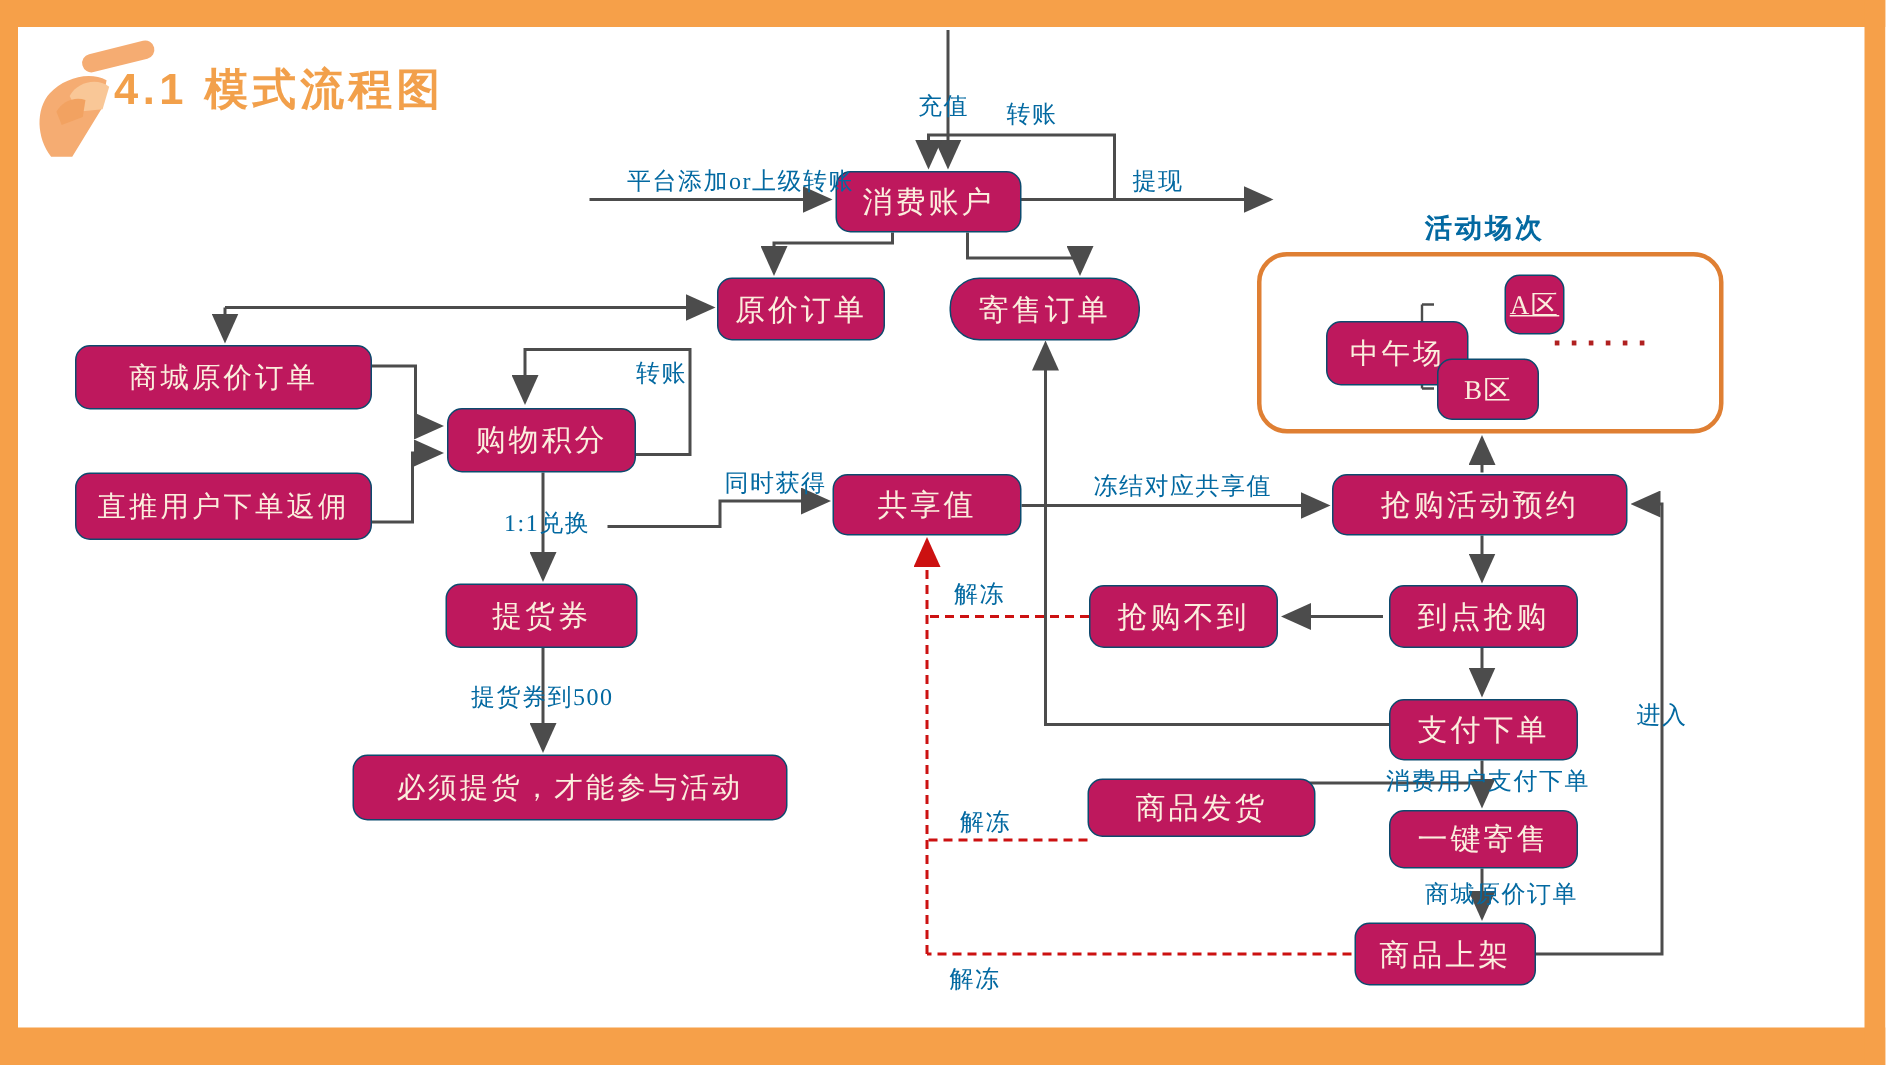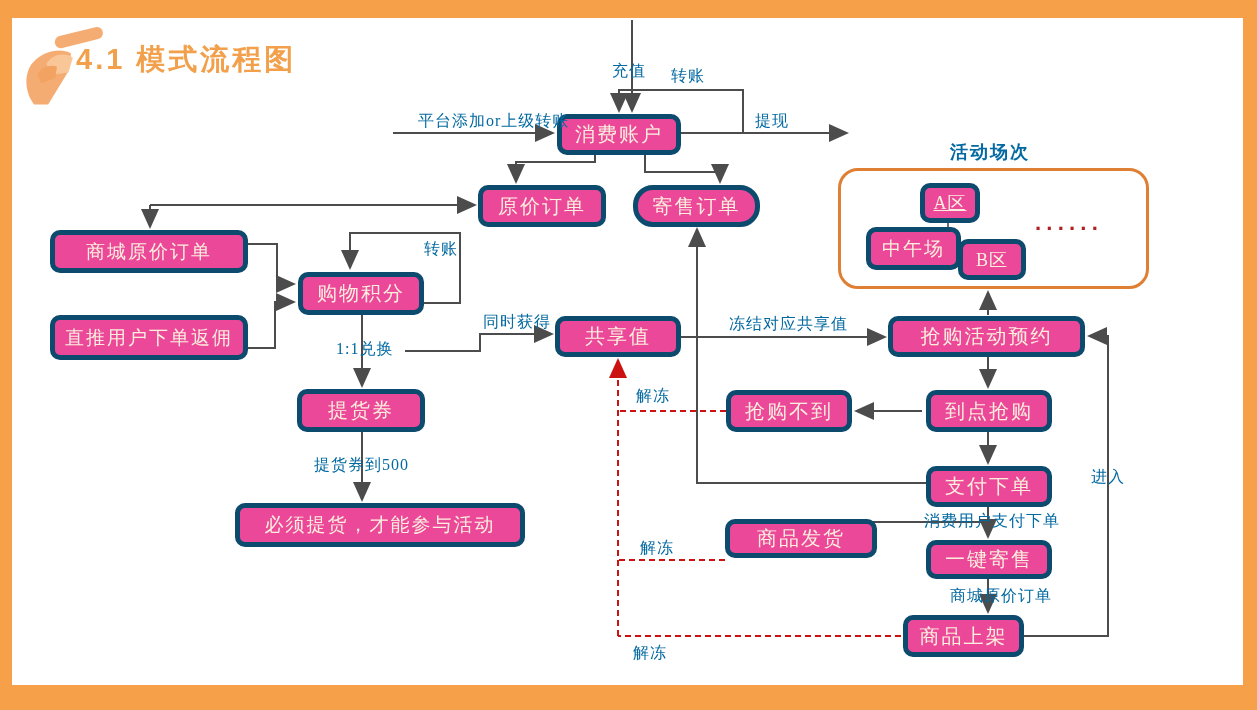--- a/index.html
+++ b/index.html
@@ -11,21 +11,21 @@
   .frame.bottom{left:0;top:685px;width:1257px;height:25px;}
   .frame.left{left:0;top:0;width:12px;height:710px;}
   .frame.right{left:1243px;top:0;width:14px;height:710px;}
 
   .page-title{position:absolute;left:76px;top:40px;font-size:29px;font-weight:bold;
               color:#F2A04B;letter-spacing:3px;white-space:nowrap;}
   .hand{position:absolute;left:18px;top:20px;width:92px;height:88px;}
 
   svg.wires{position:absolute;left:0;top:0;}
 
-  .node{position:absolute;box-sizing:border-box;background:#ec4899;border:5px solid #0c4a6e;
+  .node{position:absolute;box-sizing:border-box;background:#be185d;border:1px solid #0c4a6e;
         border-radius:10px;color:#FBEEDD;display:flex;align-items:center;justify-content:center;
         font-family:"Liberation Serif",serif;font-size:20px;letter-spacing:2px;white-space:nowrap;}
   .node.sm{font-size:19px;}
   .node.xs{font-size:18px;letter-spacing:1px;}
 
   .rlabel{position:absolute;color:#0369a1;font-family:"Liberation Serif",serif;
           font-size:16px;white-space:nowrap;letter-spacing:1px;}
   .rlabel.big{font-size:18px;font-weight:bold;letter-spacing:2px;}
   .dots{position:absolute;color:#B02020;font-weight:bold;font-size:22px;letter-spacing:4px;}
 
@@ -98,37 +98,37 @@
       <path d="M725 560 L618 560"></path>
       <path d="M901 636 L618 636"></path>
     </g>
   </svg>
 
   <div class="panel" style="left:838px;top:168px;width:311px;height:121px;"></div>
   <span class="rlabel big" style="left:950px;top:140px;">活动场次</span>
   <span class="dots" style="left:1035px;top:216px;">······</span>
 
   <div class="node" style="left:557px;top:114px;width:124px;height:41px;">消费账户</div>
-  <div class="node" style="left:478px;top:185px;width:128px;height:42px;">原价订单</div>
+  <div class="node" style="left:478px;top:185px;width:112px;height:42px;">原价订单</div>
   <div class="node" style="left:633px;top:185px;width:127px;height:42px;border-radius:20px;">寄售订单</div>
   <div class="node sm" style="left:50px;top:230px;width:198px;height:43px;">商城原价订单</div>
   <div class="node sm" style="left:50px;top:315px;width:198px;height:45px;">直推用户下单返佣</div>
   <div class="node" style="left:298px;top:272px;width:126px;height:43px;">购物积分</div>
   <div class="node" style="left:297px;top:389px;width:128px;height:43px;">提货券</div>
   <div class="node sm" style="left:217px;top:503px;width:290px;height:44px;margin-left:18px;">必须提货，才能参与活动</div>
   <div class="node" style="left:555px;top:316px;width:126px;height:41px;">共享值</div>
   <div class="node" style="left:726px;top:390px;width:126px;height:42px;">抢购不到</div>
   <div class="node" style="left:888px;top:316px;width:197px;height:41px;">抢购活动预约</div>
   <div class="node" style="left:926px;top:390px;width:126px;height:42px;">到点抢购</div>
   <div class="node" style="left:926px;top:466px;width:126px;height:41px;">支付下单</div>
   <div class="node" style="left:926px;top:540px;width:126px;height:39px;">一键寄售</div>
   <div class="node" style="left:725px;top:519px;width:152px;height:39px;">商品发货</div>
   <div class="node" style="left:903px;top:615px;width:121px;height:42px;">商品上架</div>
-  <div class="node sm" style="left:866px;top:214px;width:95px;height:43px;margin-top:13px;">中午场</div>
-  <div class="node xs" style="left:920px;top:183px;width:60px;height:40px;text-decoration:underline;">A区</div>
+  <div class="node sm" style="left:884px;top:214px;width:95px;height:43px;">中午场</div>
+  <div class="node xs" style="left:1003px;top:183px;width:40px;height:40px;text-decoration:underline;">A区</div>
   <div class="node xs" style="left:958px;top:239px;width:68px;height:41px;">B区</div>
 
   <span class="rlabel" style="left:612px;top:61px;">充值</span>
   <span class="rlabel" style="left:671px;top:66px;">转账</span>
   <span class="rlabel" style="left:755px;top:111px;">提现</span>
   <span class="rlabel" style="left:418px;top:111px;">平台添加or上级转账</span>
   <span class="rlabel" style="left:424px;top:239px;">转账</span>
   <span class="rlabel" style="left:336px;top:339px;">1:1兑换</span>
   <span class="rlabel" style="left:483px;top:312px;">同时获得</span>
   <span class="rlabel" style="left:729px;top:314px;">冻结对应共享值</span>

